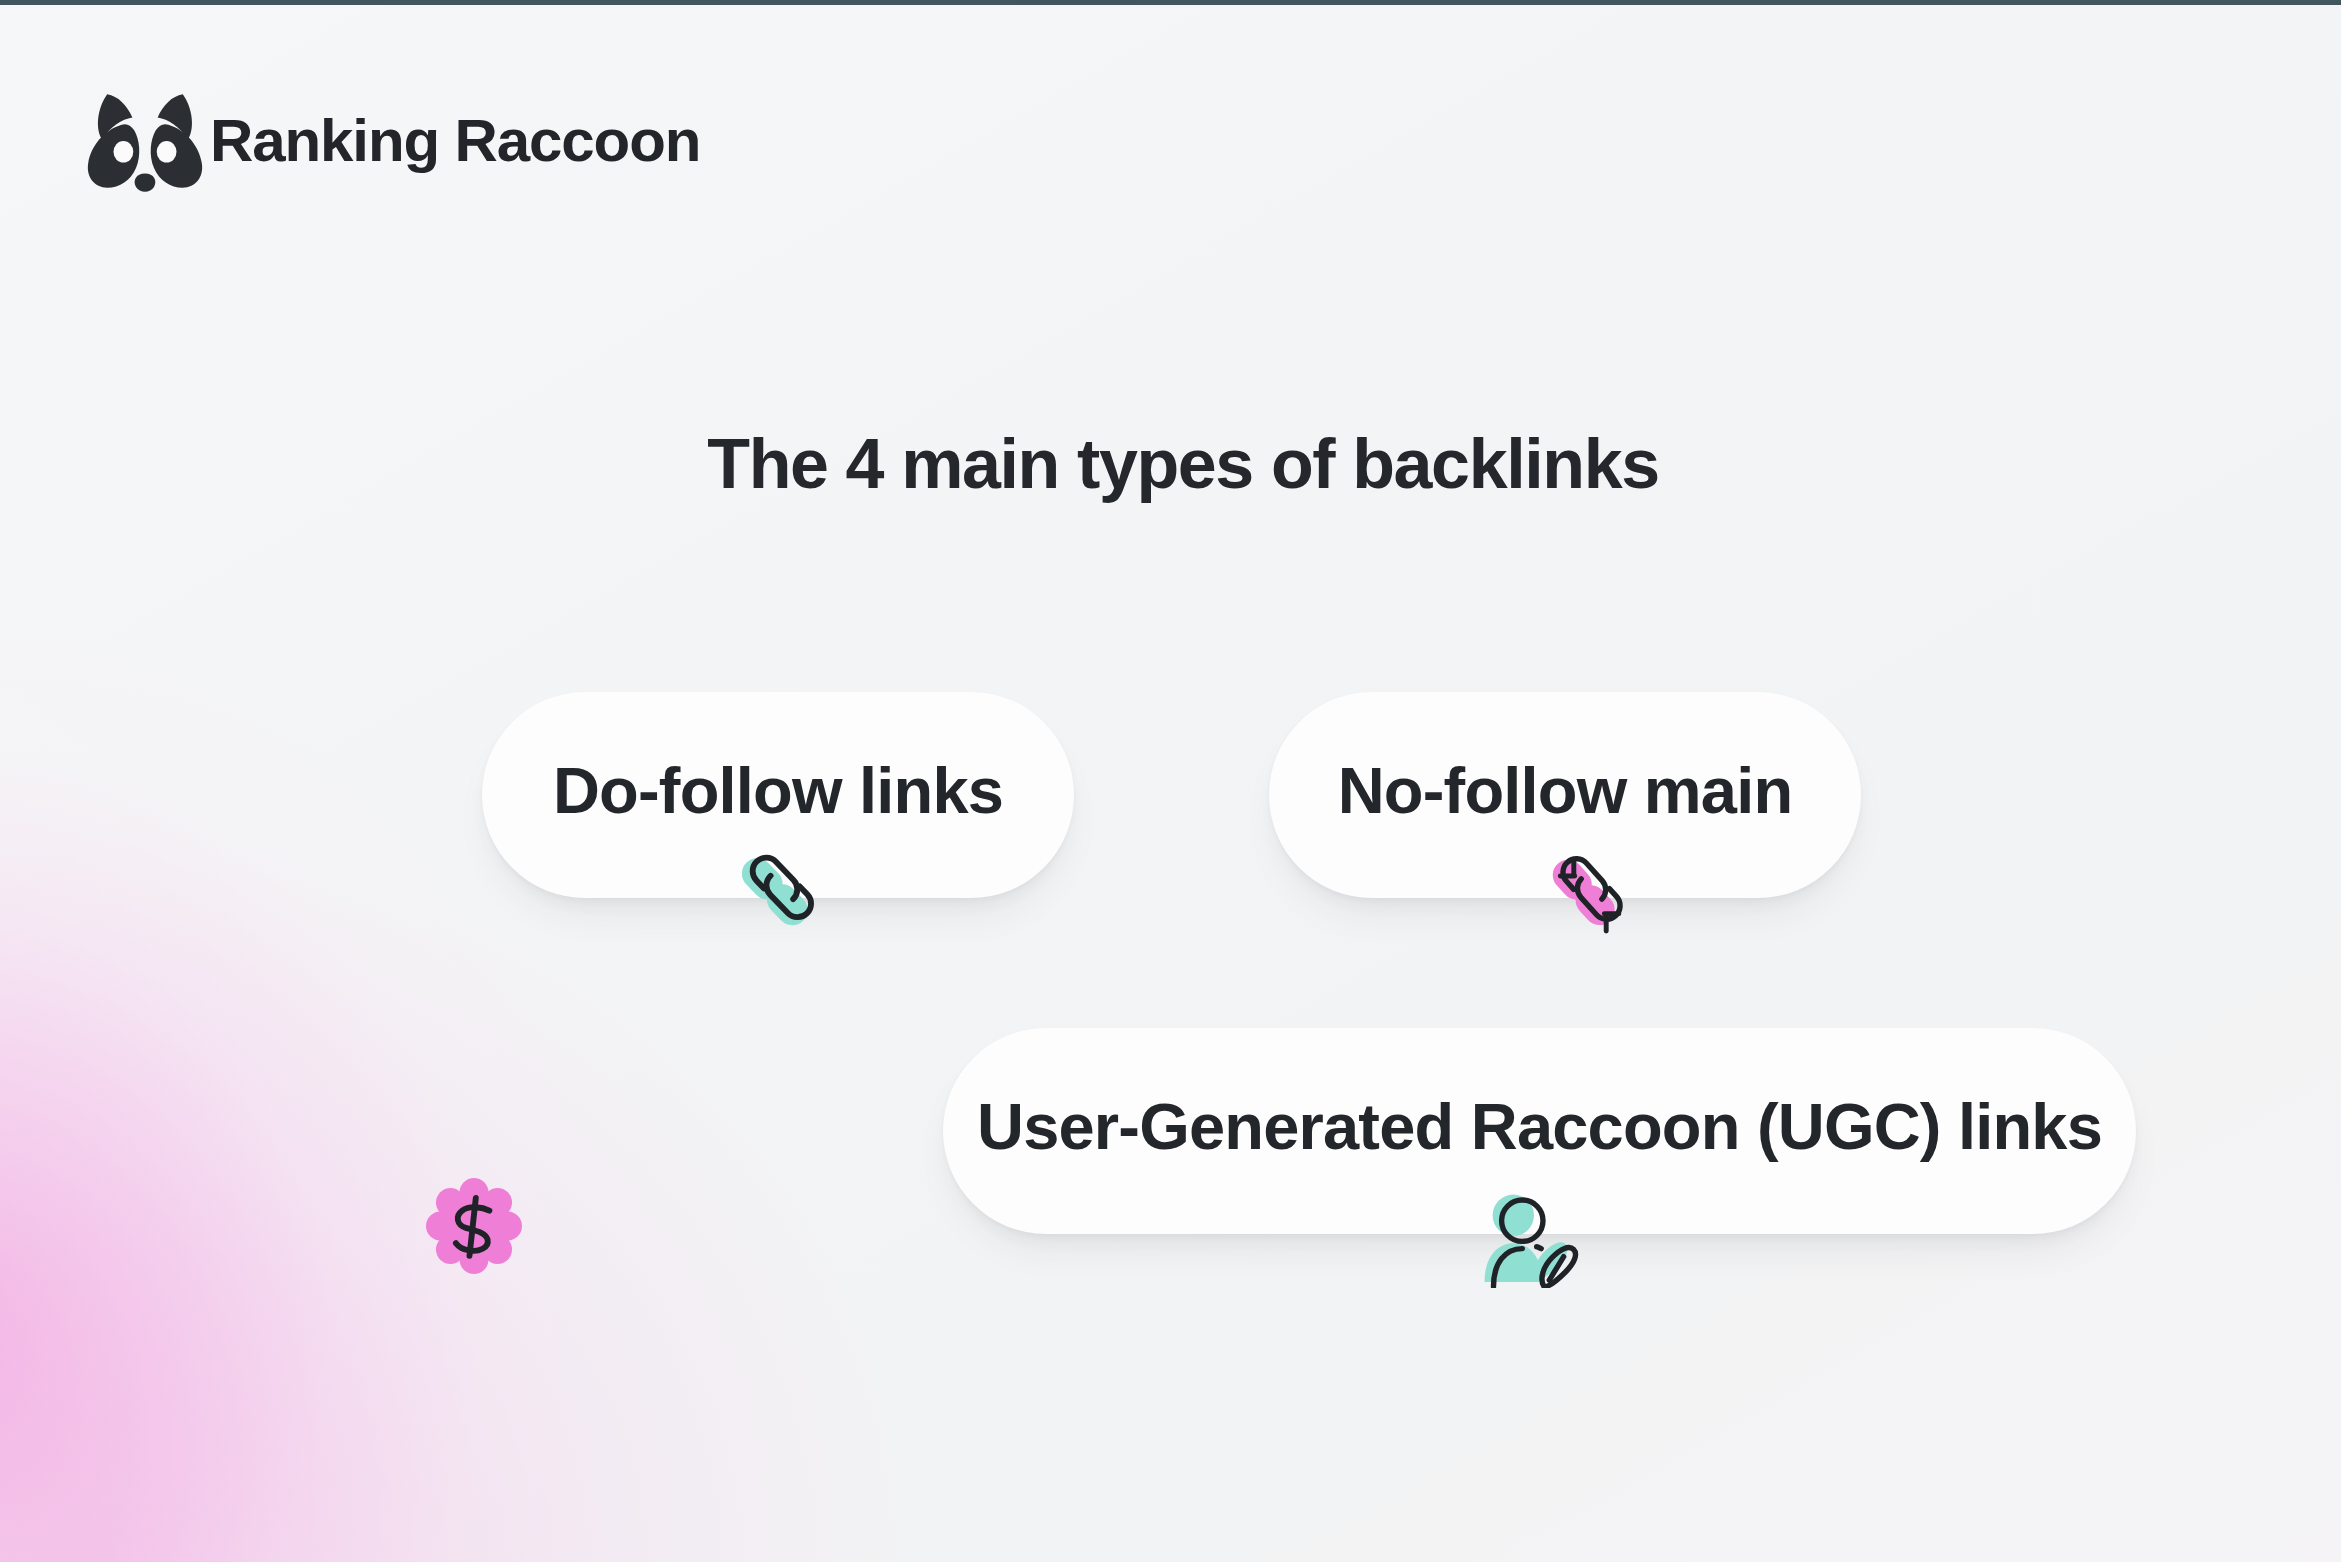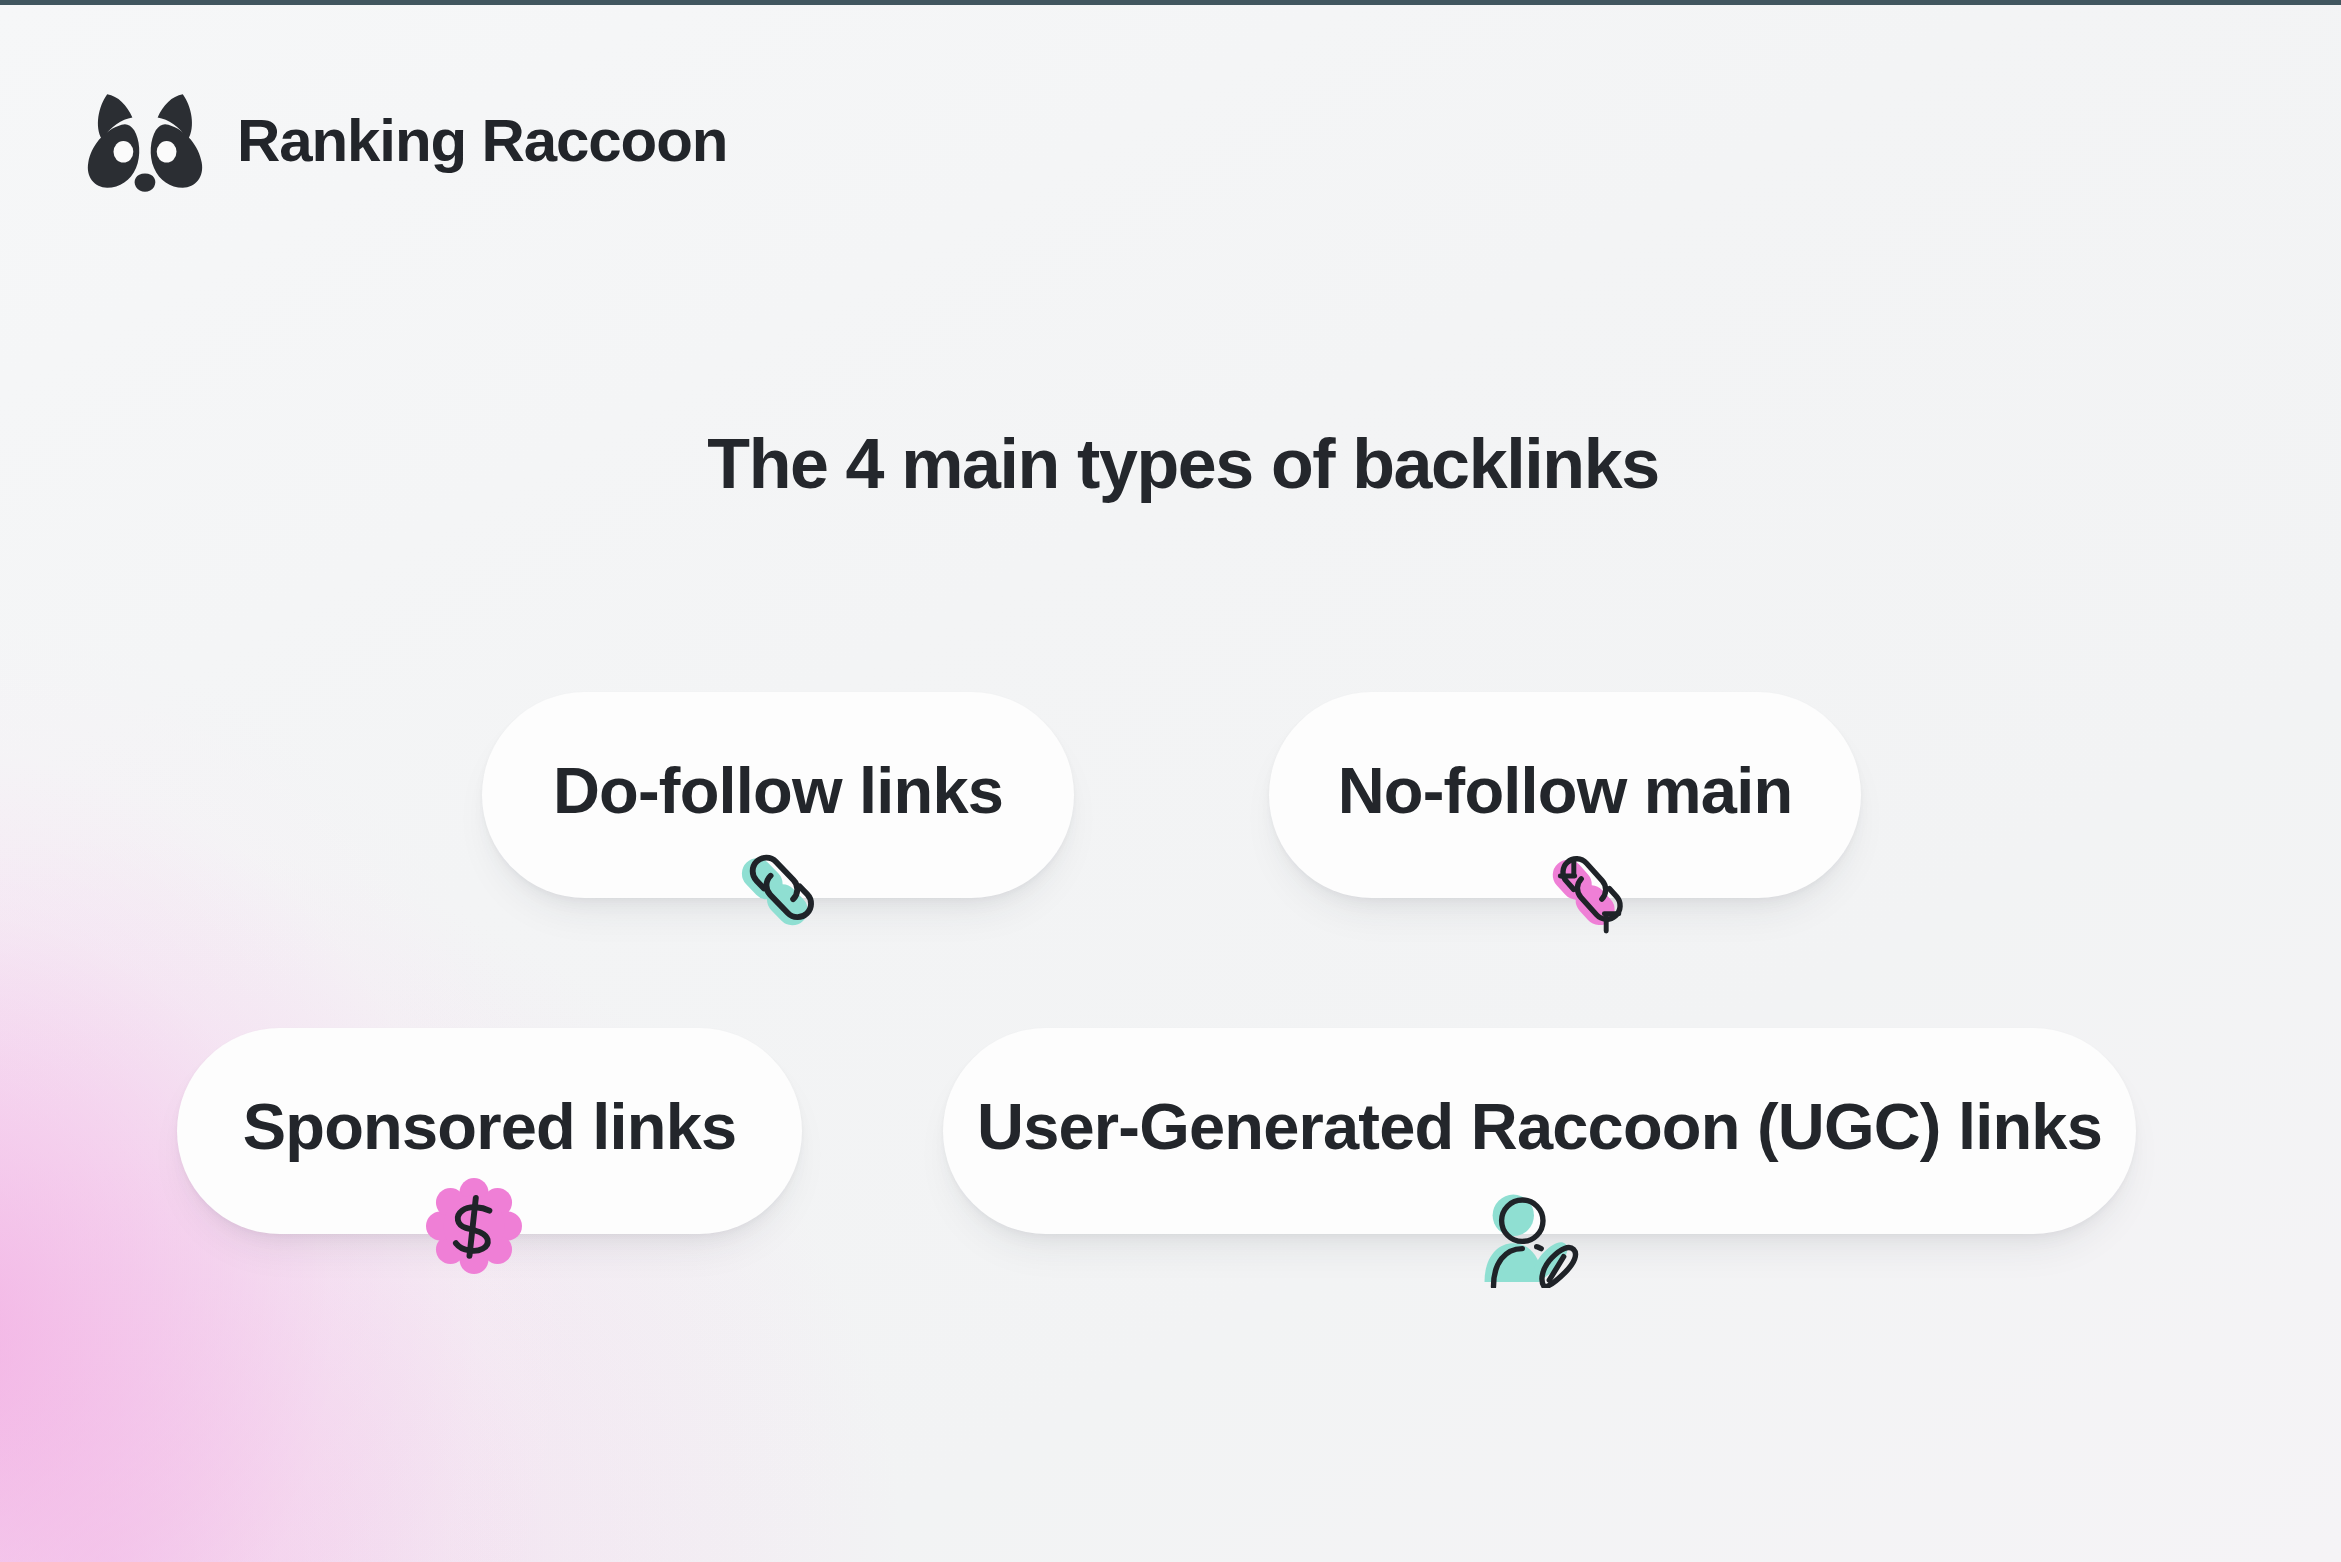--- a/index.html
+++ b/index.html
@@ -46,21 +46,20 @@
     z-index: 50;
   }
 
   
   #brand {
     position: absolute;
     top: 87px;
     left: 80px;
     display: flex;
     align-items: center;
-    gap: 27px;
   }
   #brand .logo-mark { width: 130px; height: 108px; display:block; }
   #brand .brand-name {
     font-size: 60px;
     font-weight: 700;
     letter-spacing: -1.1px;
     color: #22252a;
     line-height: 1;
     white-space: nowrap;
   }
@@ -190,23 +189,20 @@
 
       <g stroke="#1f2328" stroke-width="5.5" stroke-linecap="round">
         <line x1="27" y1="40" x2="43" y2="40"></line>
         <line x1="42" y1="22" x2="42" y2="37"></line>
         <line x1="76" y1="82" x2="92" y2="82"></line>
         <line x1="78" y1="86" x2="78" y2="101"></line>
       </g>
     </svg>
   </span>
 
-  <div class="card" id="card-sponsored">
-    <span class="card-label">Sponsored links</span>
-  </div>
   <span class="card-icon" id="icon-sponsored">
     <svg viewBox="0 0 106 106" xmlns="http://www.w3.org/2000/svg" aria-hidden="true">
 
       <g fill="#EF7FD6">
         <circle cx="53" cy="16" r="16"></circle>
         <circle cx="79" cy="27" r="16"></circle>
         <circle cx="90" cy="53" r="16"></circle>
         <circle cx="79" cy="79" r="16"></circle>
         <circle cx="53" cy="90" r="16"></circle>
         <circle cx="27" cy="79" r="16"></circle>

